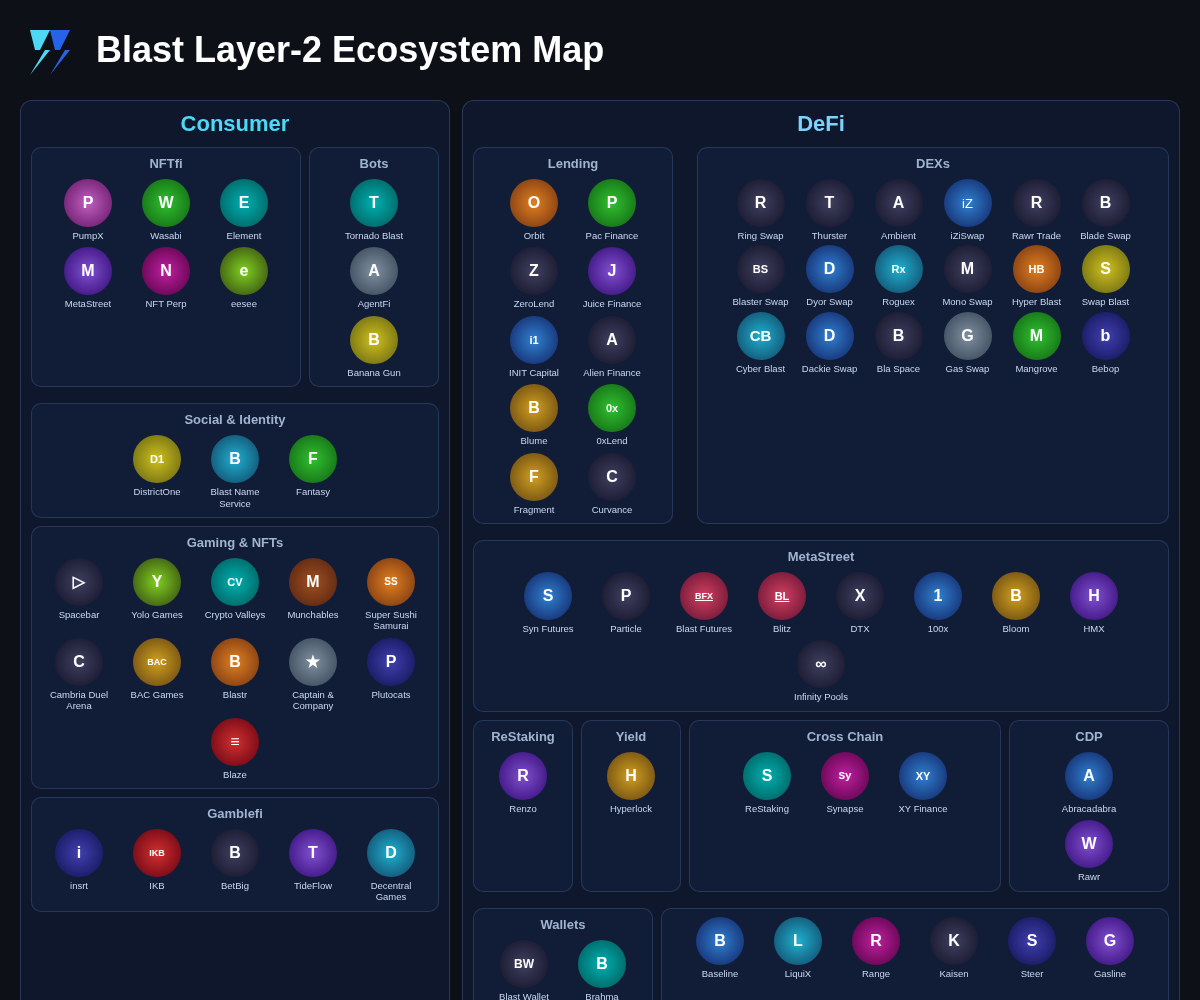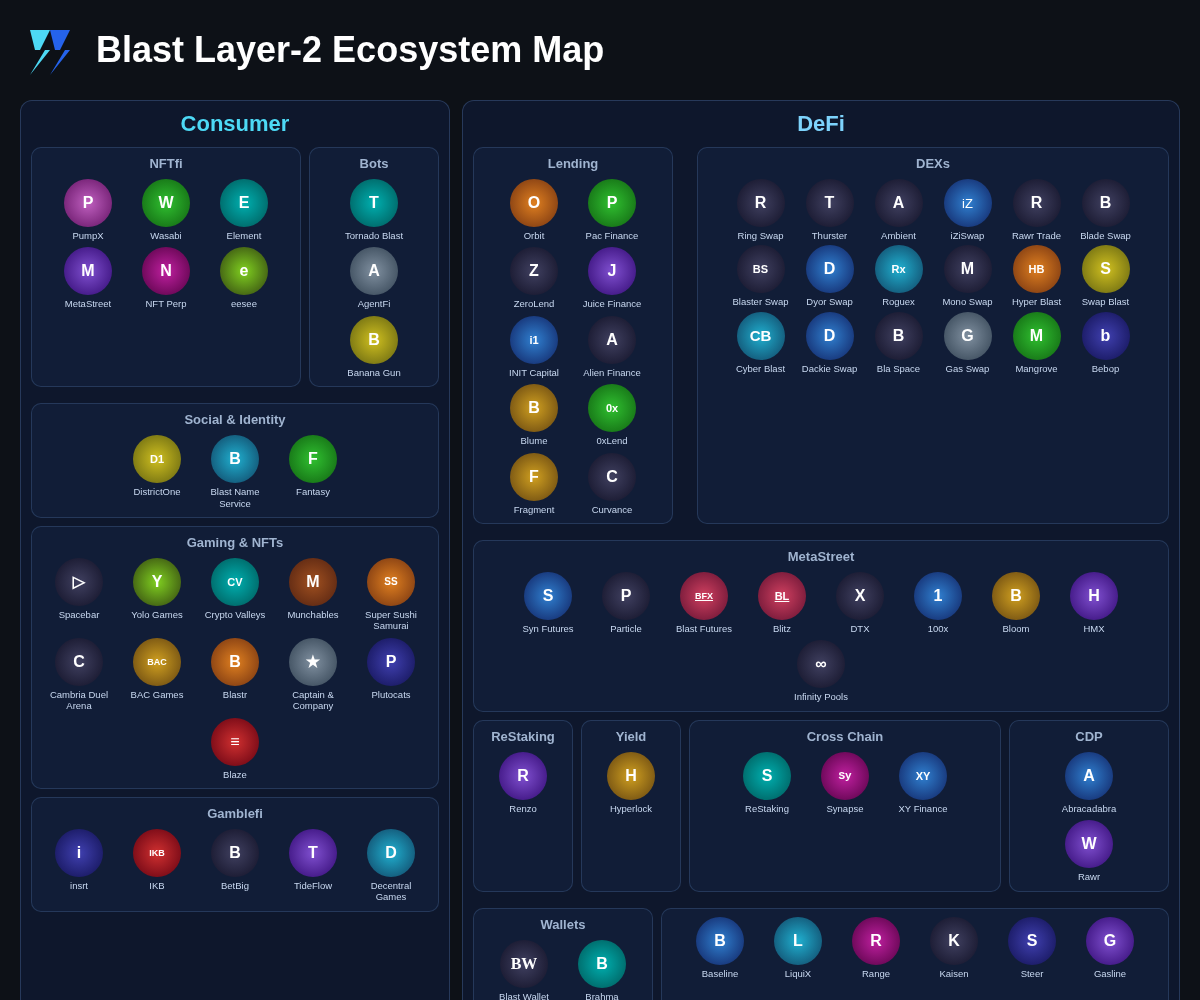--- a/index.html
+++ b/index.html
@@ -495,21 +495,21 @@
             </div>
           </div>
       </div>
     </div>
 
     <div style="display:grid;grid-template-columns:180px 1fr;gap:8px;">
       <div class="sub-section">
         <div class="sub-title">Wallets</div>
         <div class="items-grid" id="wallets-items">
             <div class="item">
-              <div class="item-icon ic-dark" style="font-size: 16px; font-weight: 800; font-family: Liberation Serif, serif;">BW</div>
+              <div class="item-icon ic-dark" style="font-size: 12px; font-weight: 800;">BW</div>
               <div class="item-label">Blast Wallet</div>
             </div>
             <div class="item">
               <div class="item-icon ic-teal" style="font-size: 16px; font-weight: 800;">B</div>
               <div class="item-label">Brahma</div>
             </div>
           </div>
       </div>
       <div class="sub-section">
         <div class="items-grid" id="liquidity-items">

